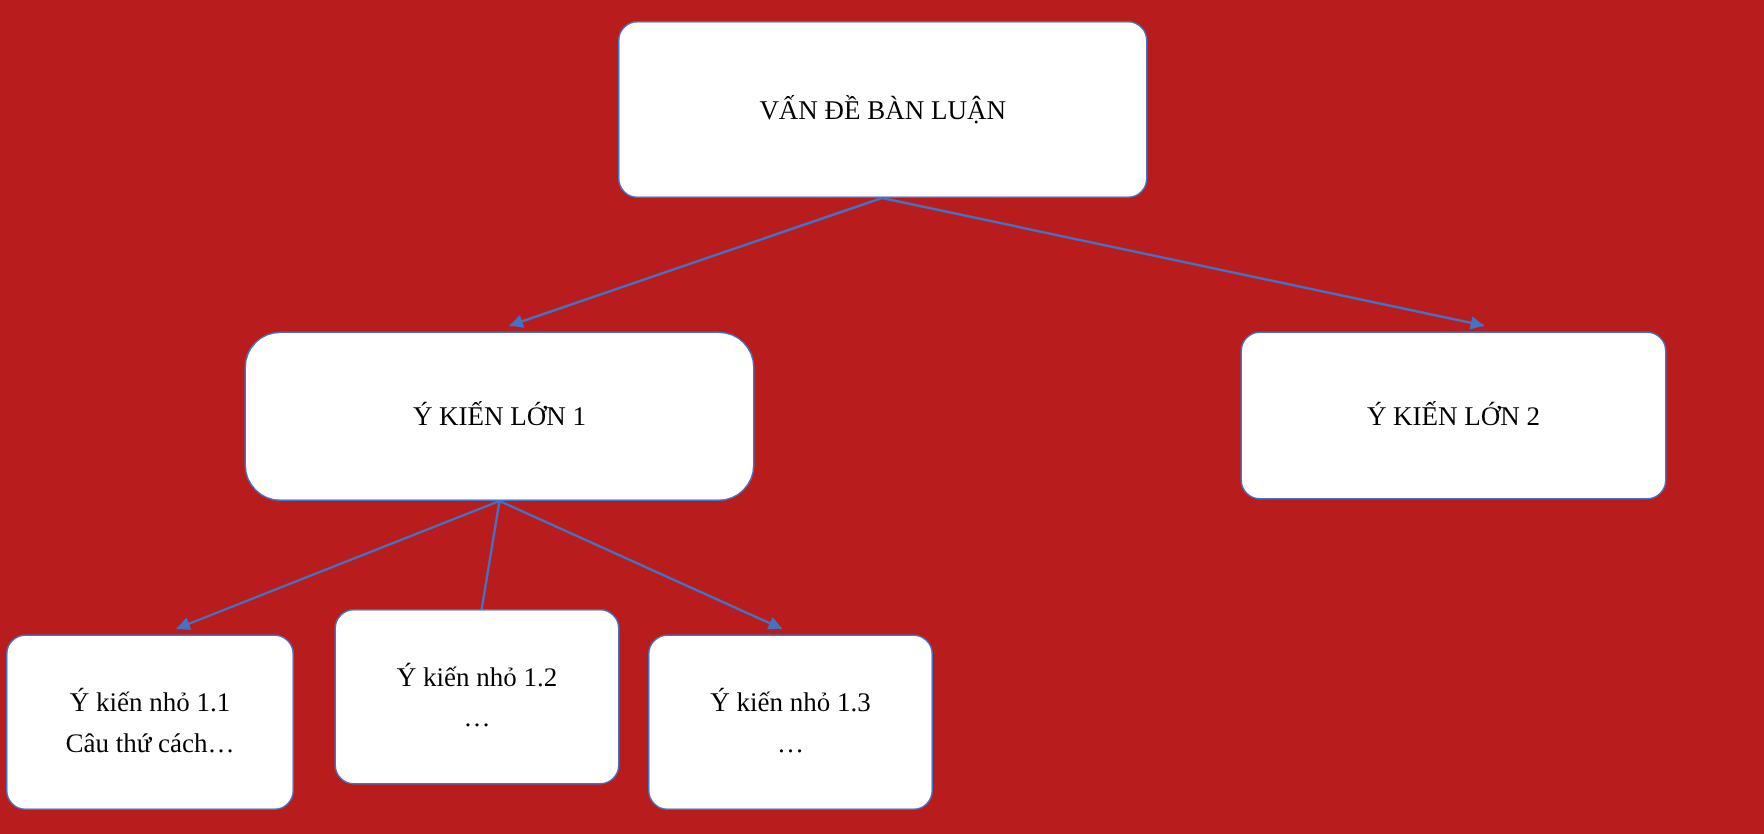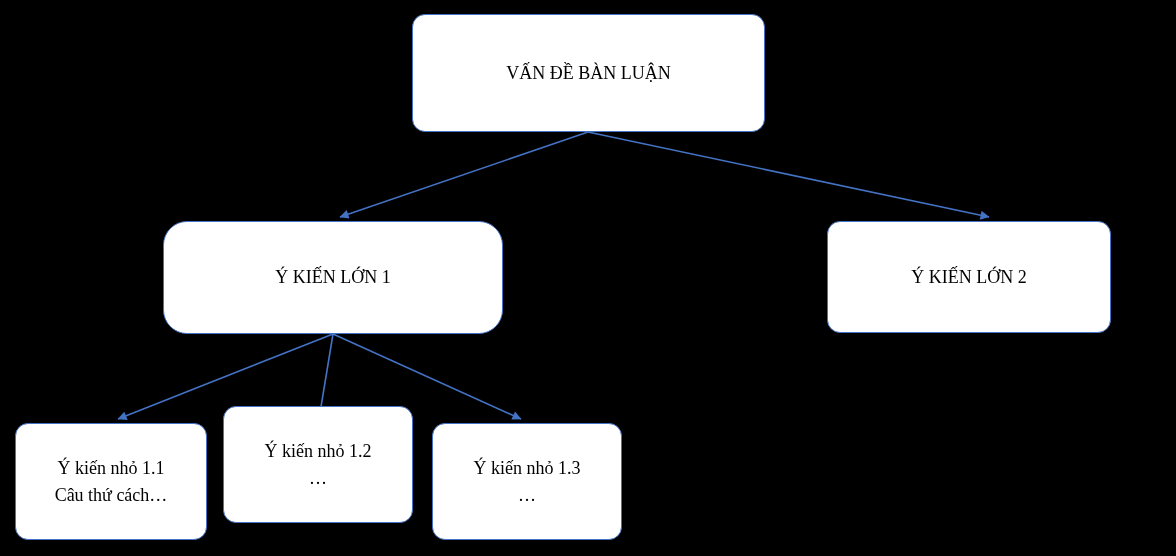--- a/index.html
+++ b/index.html
@@ -5,21 +5,21 @@
   * { margin: 0; padding: 0; box-sizing: border-box; }
   html, body { background: #ffffff; }
   body {
     font-family: "Liberation Serif", "DejaVu Serif", serif;
     color: #000000;
   }
   .canvas {
     position: relative;
     width: 1176px;
     height: 556px;
-    background: #000000;
+    background: #b91c1c;
     overflow: hidden;
   }
   .connectors {
     position: absolute;
     left: 0; top: 0;
     width: 1176px; height: 556px;
     pointer-events: none;
   }
   .node {
     position: absolute;
@@ -34,21 +34,21 @@
     font-size: 18px;
     line-height: 1.5;
     padding: 4px 12px;
   }
   .node-title { white-space: nowrap; }
   .node-sub { }
   
   #node-problem  { left: 412px; top:  14px; width: 353px; height: 118px; }
   #node-opinion1 { left: 163px; top: 221px; width: 340px; height: 113px; border-radius: 24px; }
   #node-opinion2 { left: 827px; top: 221px; width: 284px; height: 112px; }
-  #node-sub11    { left:  15px; top: 423px; width: 192px; height: 117px; }
+  #node-sub11    { left:  4px; top: 423px; width: 192px; height: 117px; }
   #node-sub12    { left: 223px; top: 406px; width: 190px; height: 117px; }
   #node-sub13    { left: 432px; top: 423px; width: 190px; height: 117px; }
 </style>
 </head>
 <body>
 
 <div class="canvas">
 
   <svg class="connectors" viewBox="0 0 1176 556" xmlns="http://www.w3.org/2000/svg">
     <defs>

